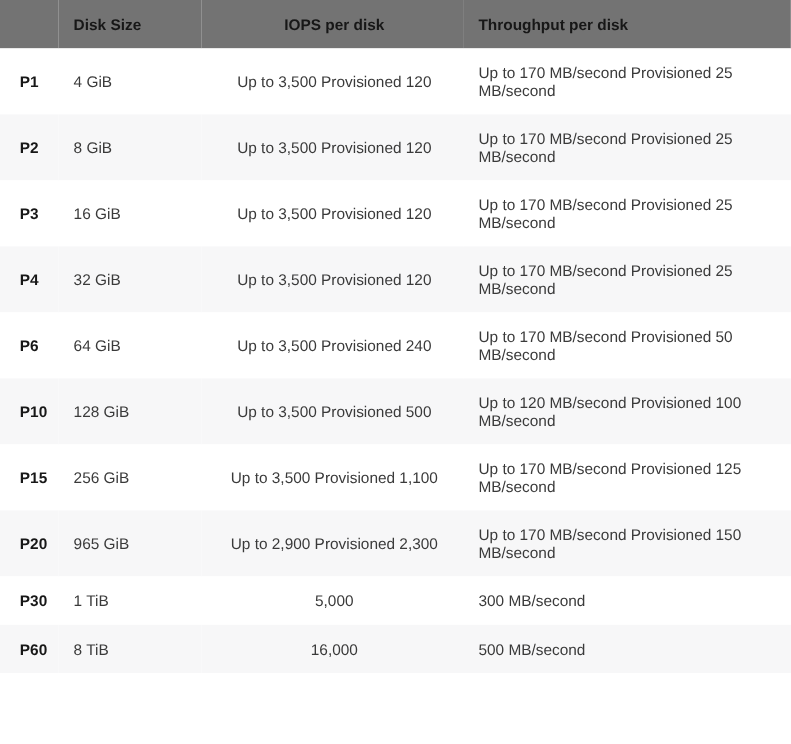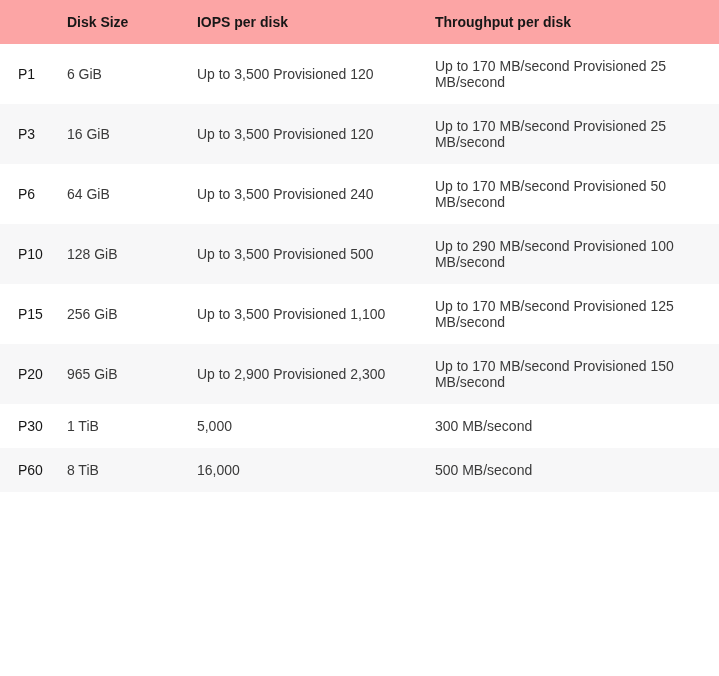--- a/index.html
+++ b/index.html
@@ -10,84 +10,96 @@
       width: 719px;
     }
     table {
       border-collapse: collapse;
       width: 100%;
     }
     th {
       text-align: left;
       font-weight: 600;
       padding: 14px 10px 14px 14px;
-      background: #fca5a5;
+      background: #737373;
       color: #171717;
     }
     th:first-child {
       padding-left: 18px;
       width: 48px;
     }
     td {
       padding: 14px 10px 14px 14px;
       color: #3a3a3a;
       vertical-align: middle;
     }
     td:first-child {
-      font-weight: 400;
+      font-weight: 700;
       padding-left: 18px;
       color: #171717;
     }
     tbody tr:nth-child(even) {
       background: #f7f7f8;
     }
     tbody tr:nth-child(odd) {
       background: #ffffff;
     }
     .col-name { width: 48px; }
     .col-size { width: 130px; }
-    .col-iops { width: 238px; }
+    .col-iops { width: 238px; text-align: center; }
     .col-thru { }
   </style>
 </head>
 <body>
 
 <table>
   <thead>
     <tr>
       <th class="col-name"></th>
       <th class="col-size">Disk Size</th>
       <th class="col-iops">IOPS per disk</th>
       <th class="col-thru">Throughput per disk</th>
     </tr>
   </thead>
   <tbody id="tbody">
       <tr>
         <td class="col-name">P1</td>
-        <td class="col-size">6 GiB</td>
+        <td class="col-size">4 GiB</td>
+        <td class="col-iops">Up to 3,500 Provisioned 120</td>
+        <td class="col-thru">Up to 170 MB/second Provisioned 25 MB/second</td>
+      </tr>
+      <tr>
+        <td class="col-name">P2</td>
+        <td class="col-size">8 GiB</td>
         <td class="col-iops">Up to 3,500 Provisioned 120</td>
         <td class="col-thru">Up to 170 MB/second Provisioned 25 MB/second</td>
       </tr>
       <tr>
         <td class="col-name">P3</td>
         <td class="col-size">16 GiB</td>
+        <td class="col-iops">Up to 3,500 Provisioned 120</td>
+        <td class="col-thru">Up to 170 MB/second Provisioned 25 MB/second</td>
+      </tr>
+      <tr>
+        <td class="col-name">P4</td>
+        <td class="col-size">32 GiB</td>
         <td class="col-iops">Up to 3,500 Provisioned 120</td>
         <td class="col-thru">Up to 170 MB/second Provisioned 25 MB/second</td>
       </tr>
       <tr>
         <td class="col-name">P6</td>
         <td class="col-size">64 GiB</td>
         <td class="col-iops">Up to 3,500 Provisioned 240</td>
         <td class="col-thru">Up to 170 MB/second Provisioned 50 MB/second</td>
       </tr>
       <tr>
         <td class="col-name">P10</td>
         <td class="col-size">128 GiB</td>
         <td class="col-iops">Up to 3,500 Provisioned 500</td>
-        <td class="col-thru">Up to 290 MB/second Provisioned 100 MB/second</td>
+        <td class="col-thru">Up to 120 MB/second Provisioned 100 MB/second</td>
       </tr>
       <tr>
         <td class="col-name">P15</td>
         <td class="col-size">256 GiB</td>
         <td class="col-iops">Up to 3,500 Provisioned 1,100</td>
         <td class="col-thru">Up to 170 MB/second Provisioned 125 MB/second</td>
       </tr>
       <tr>
         <td class="col-name">P20</td>
         <td class="col-size">965 GiB</td>

